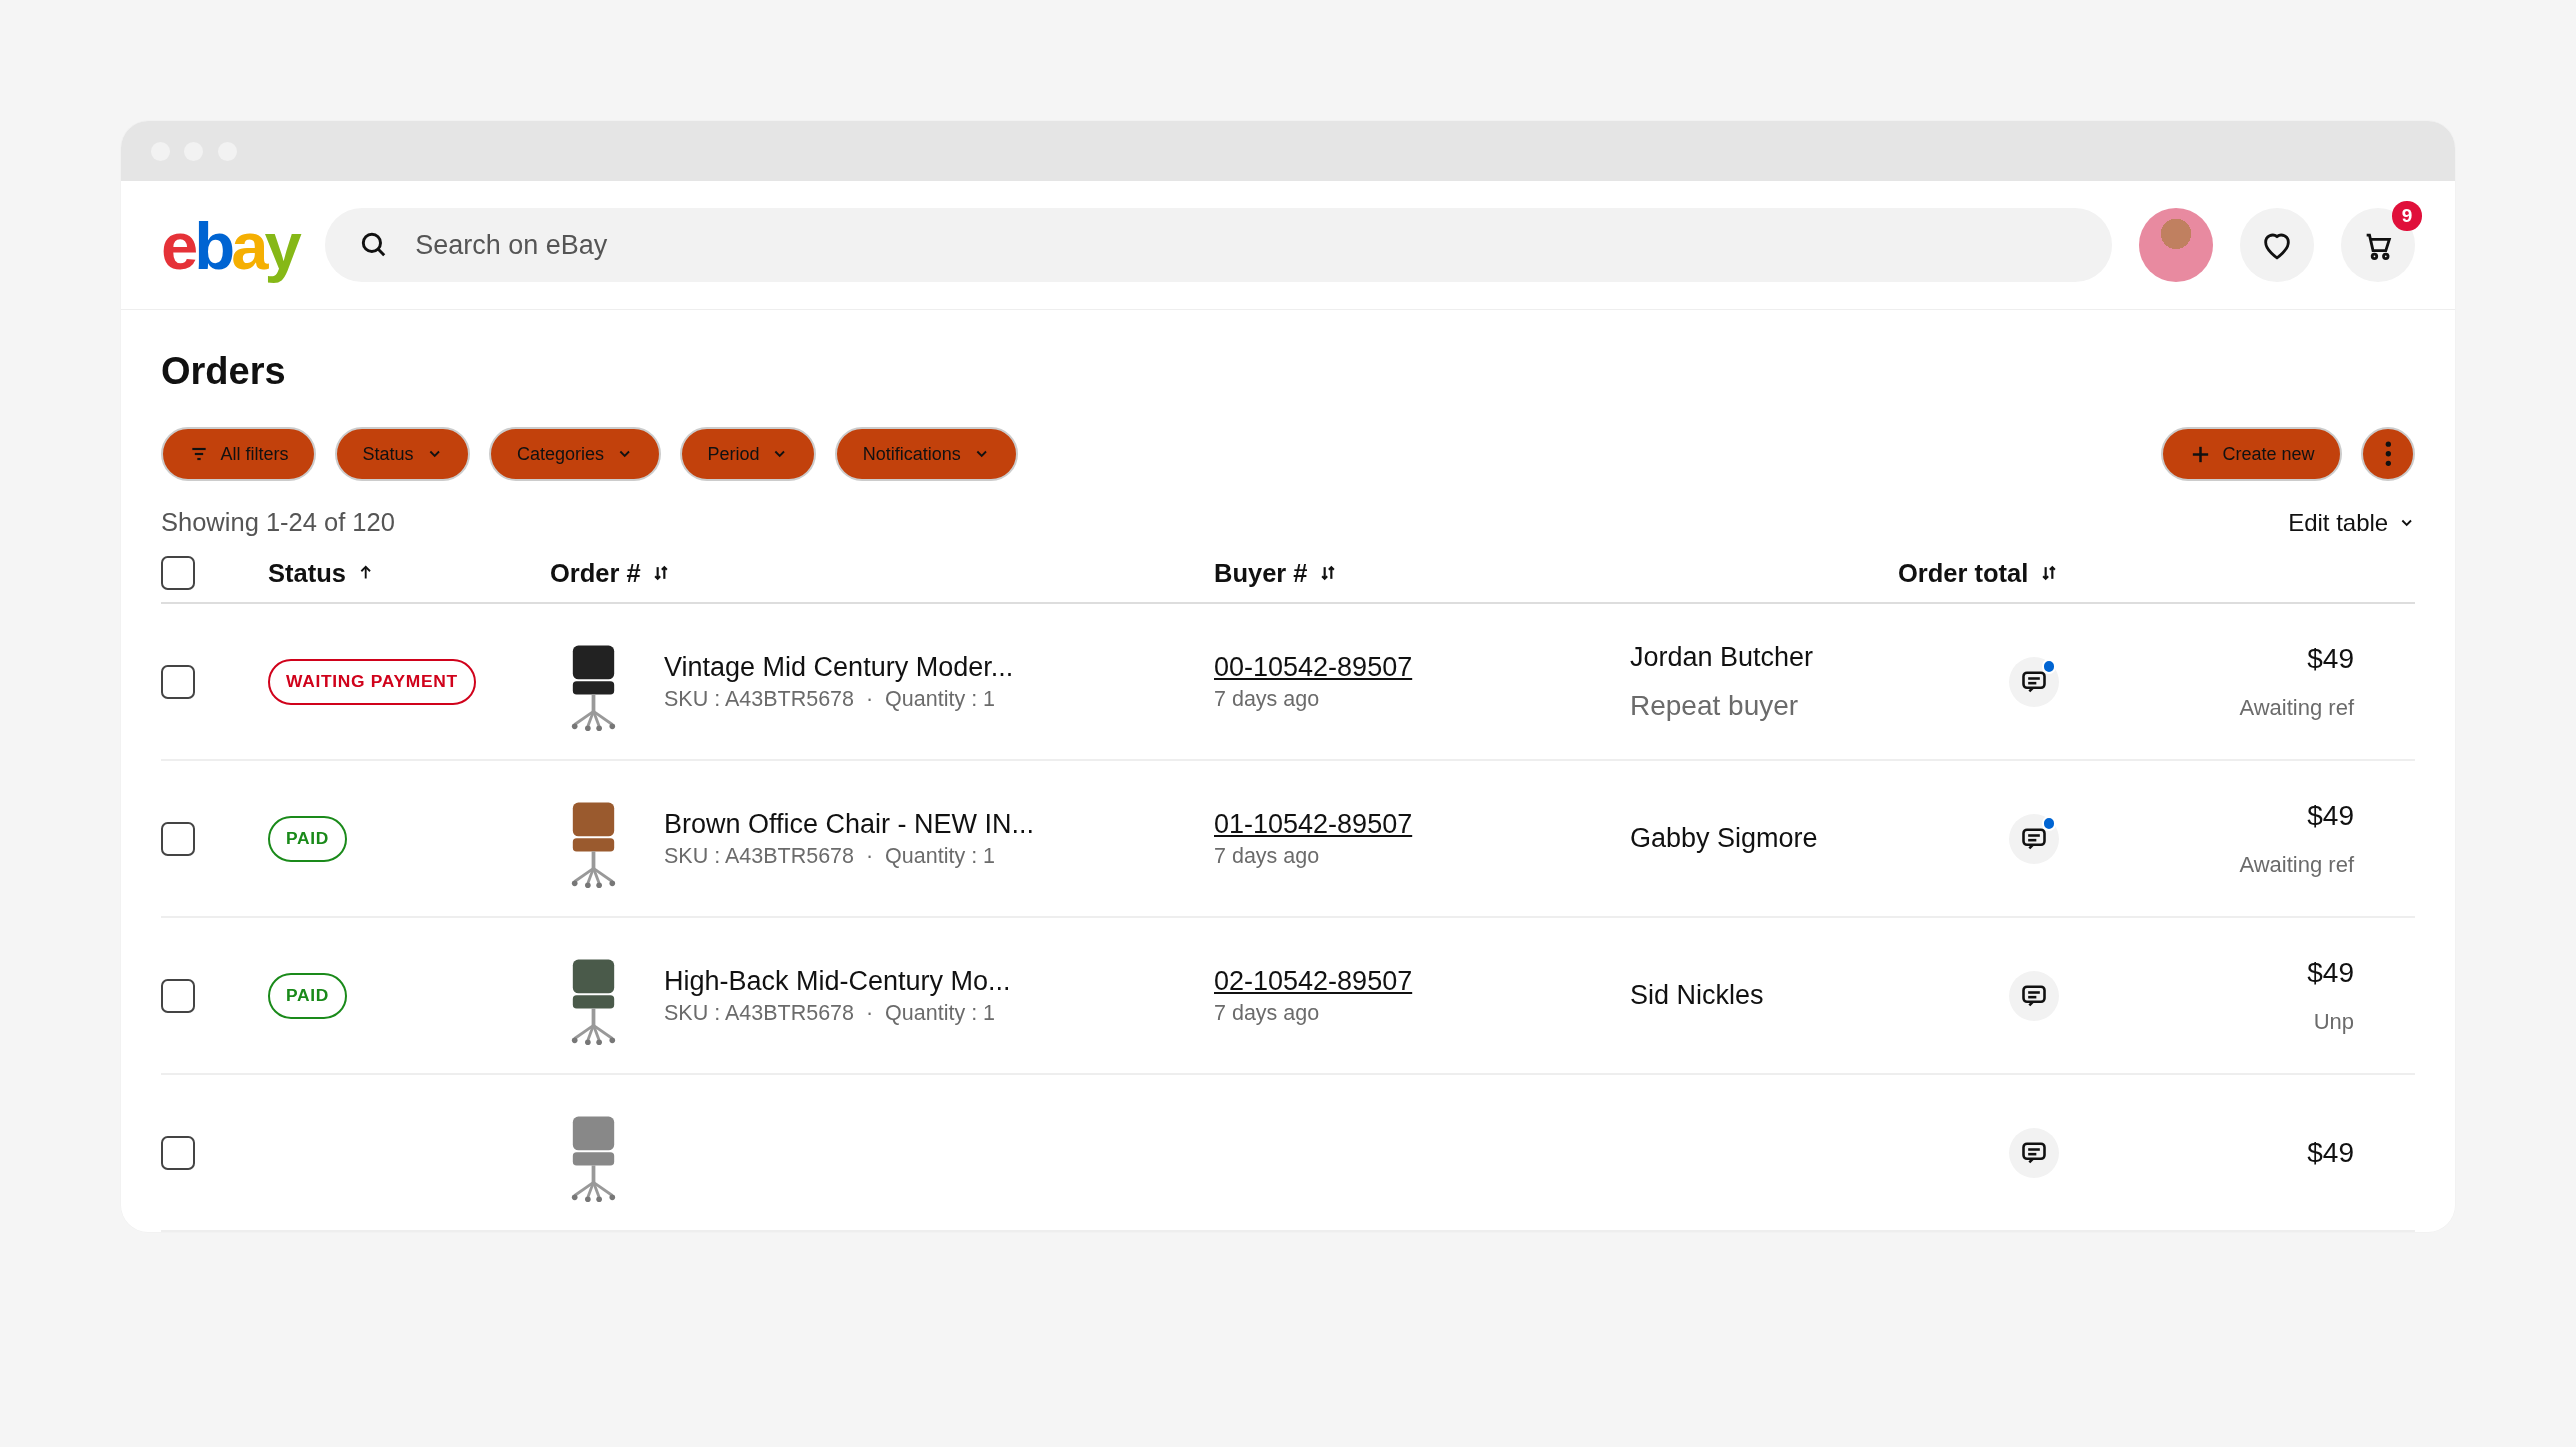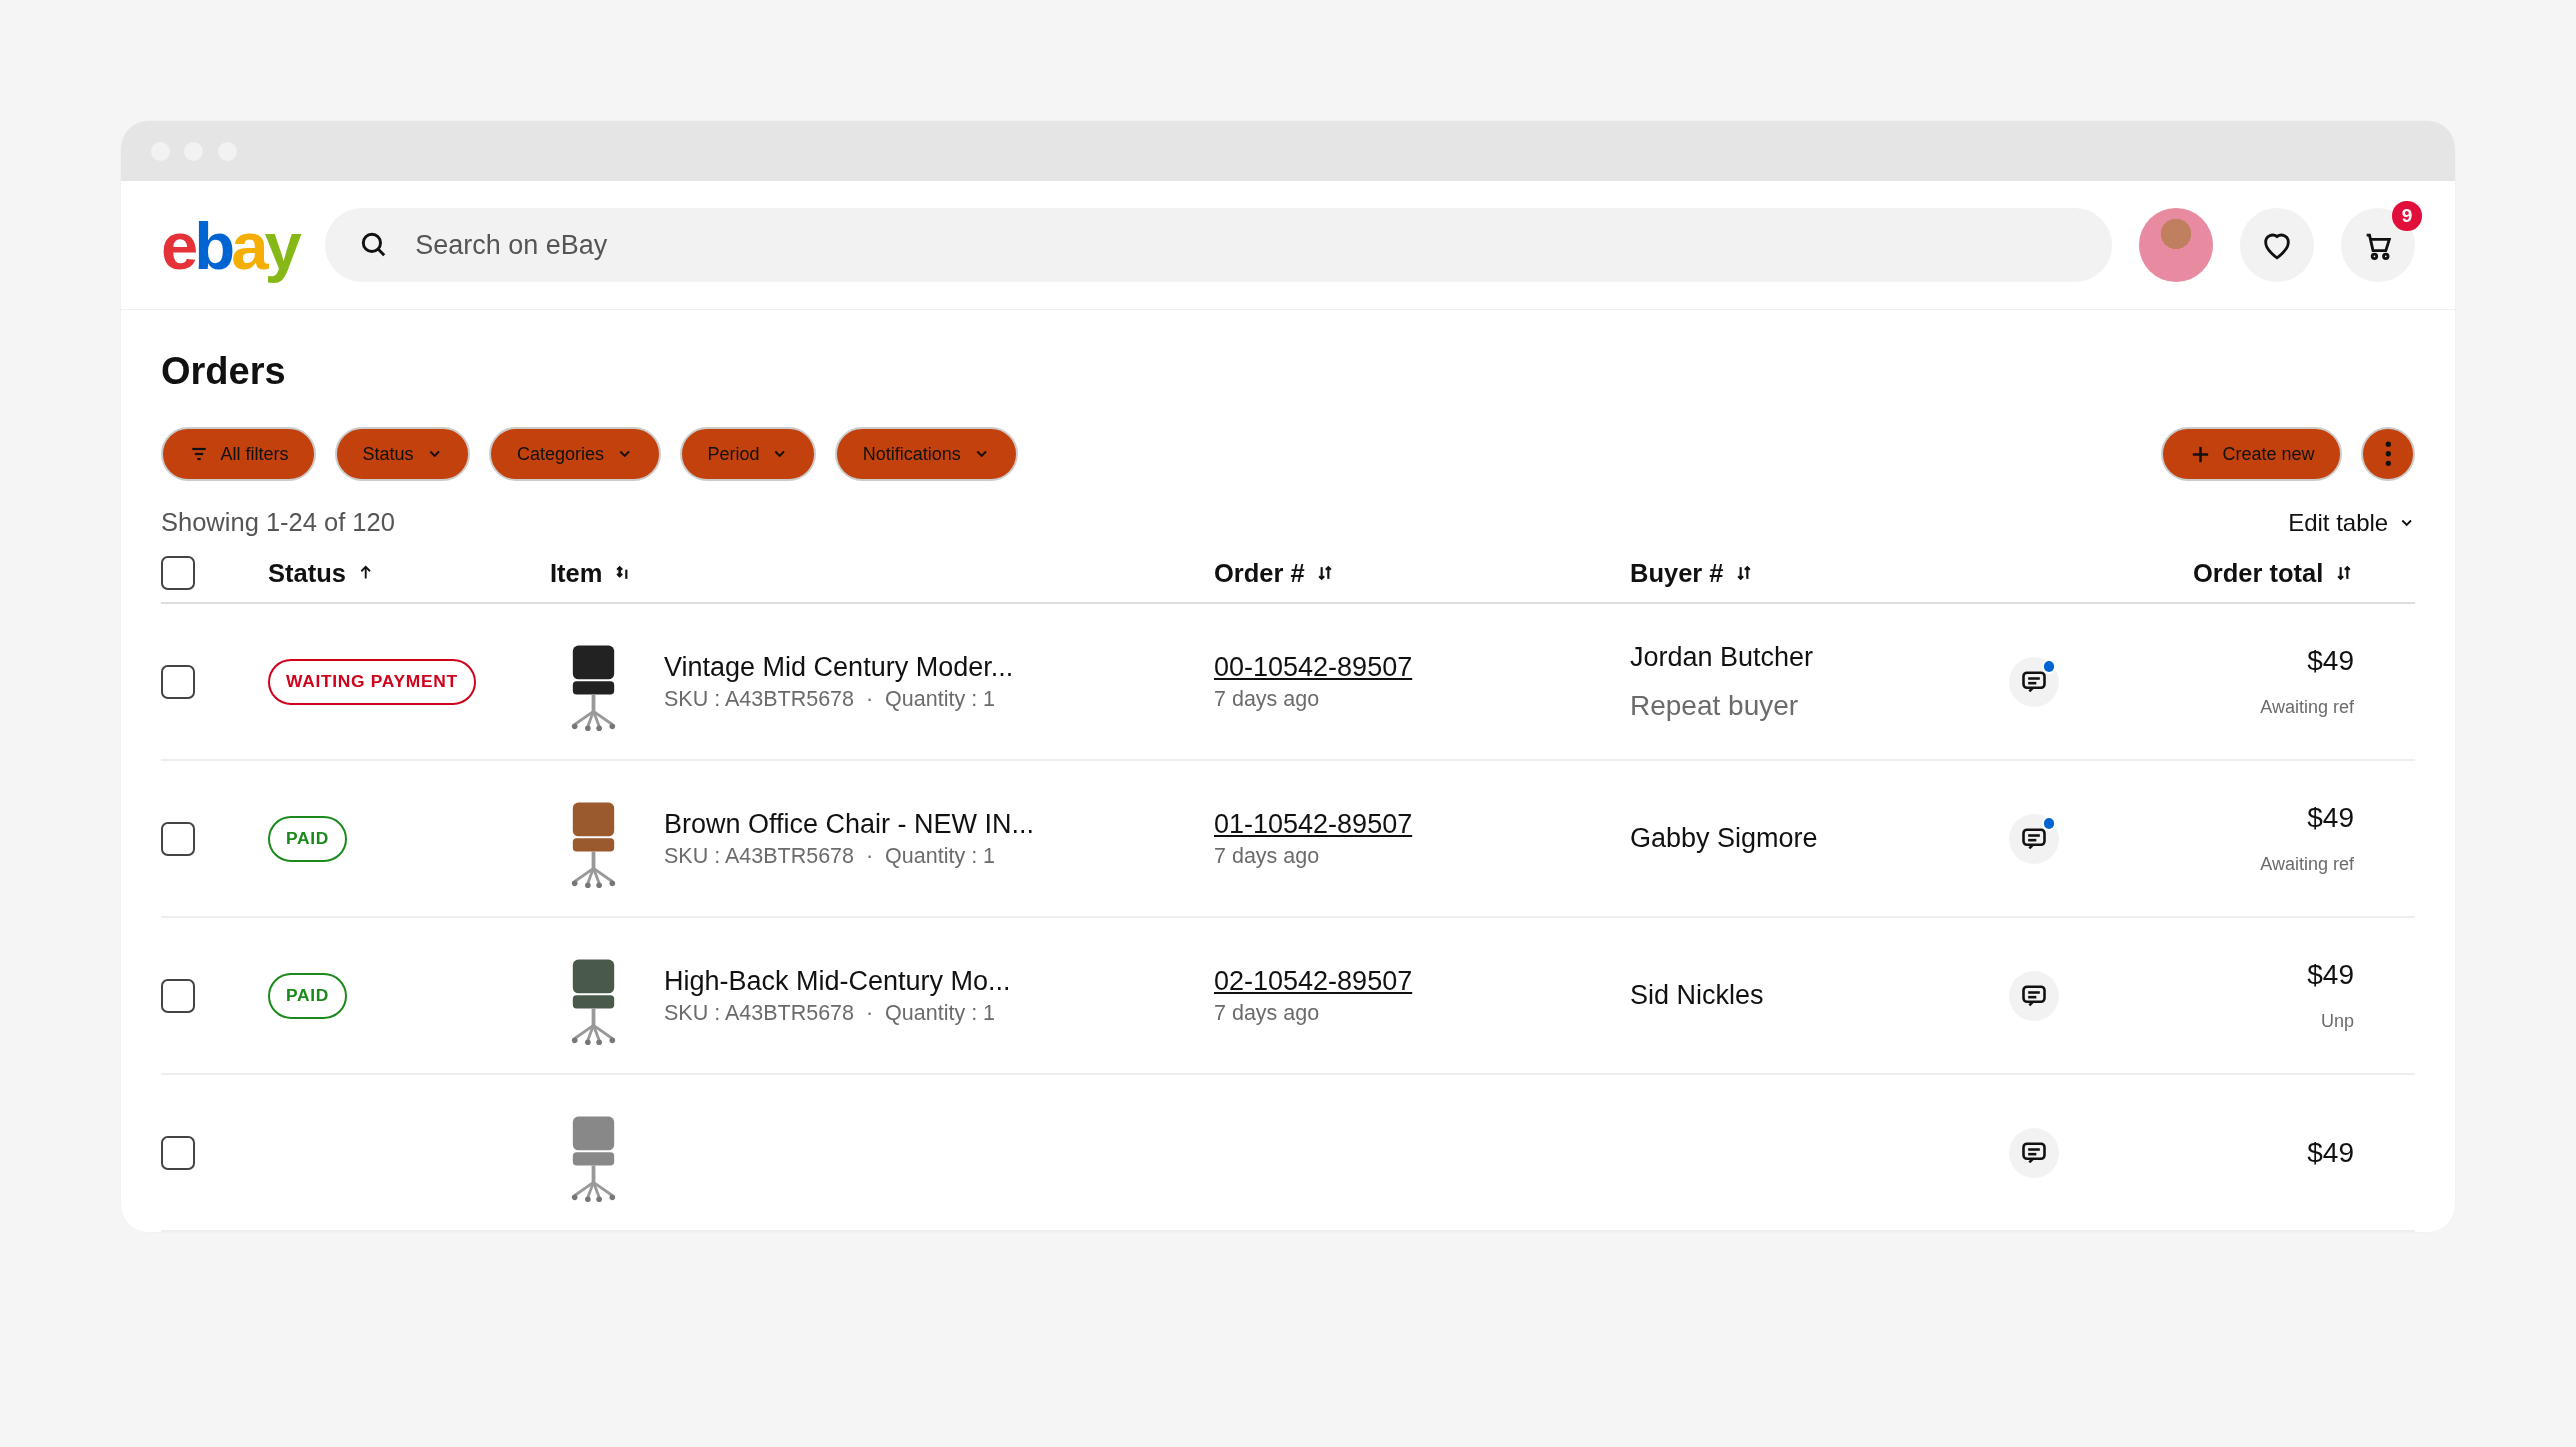--- a/index.html
+++ b/index.html
@@ -142,21 +142,21 @@
   width:50px; height:50px; border-radius:50%; background:#f2f2f2;
   display:flex; align-items:center; justify-content:center; position:relative;
   margin-left:auto;
 }
 .msg-dot {
   position:absolute; top:2.7px; right:2.7px; width:14.8px; height:14.8px; border-radius:50%;
   background:#0064d2; border:2px solid #fff;
 }
 .total-cell { text-align:right; padding-right:0; }
 .total-amt { font-size:28px; font-weight:500; color:#111; white-space:nowrap; }
-.total-sub { font-size:18px; color:#6b6b6b; margin-top:20px; white-space:nowrap; }
+.total-sub { font-size:22px; color:#6b6b6b; margin-top:20px; white-space:nowrap; }
 svg { display:block; }
 </style>
 </head>
 <body>
 
 <div class="outer-pad">
   <div class="browser-window">
 
     <div class="browser-chrome">
       <div class="chrome-dot"></div>
@@ -260,33 +260,20 @@
       <div class="table">
         <div class="thead">
           <div class="th">
               <div class="checkbox"></div>
             </div>
           <div class="th">
             <span>Status</span>
             <svg width="17.4" height="17.4" viewBox="0 0 24 24" fill="none" stroke="#111" stroke-width="2.6">
                 <line x1="12" y1="20" x2="12" y2="4"></line>
                 <polyline points="6 10 12 4 18 10"></polyline>
-              </svg>
-          </div>
-          <div class="th">
-            <span>Item</span>
-            <svg width="20" height="20" viewBox="0 0 24 24" fill="none" stroke="#111" stroke-width="2.6">
-                <path d="M8 16V5"></path>
-                <polyline points="5 13 8 16 11 13" transform="translate(0 0) scale(1 1) translate(0 0)"></polyline>
-                <path d="M8 16l0 0"></path>
-                <g transform="rotate(180 12 12)">
-                  <path d="M8 16V5"></path>
-                </g>
-                <path d="M8 5v11"></path>
-                <polyline points="5 8 8 5 11 8" transform="translate(0 0)"></polyline>
               </svg>
           </div>
           <div class="th">
             <span>Order #</span>
             <svg width="20" height="20" viewBox="0 0 24 24" fill="none" stroke="#111" stroke-width="2.6">
                 <line x1="8" y1="5" x2="8" y2="19"></line>
                 <polyline points="5 16 8 19 11 16"></polyline>
                 <line x1="16" y1="19" x2="16" y2="5"></line>
                 <polyline points="13 8 16 5 19 8"></polyline>
               </svg>

